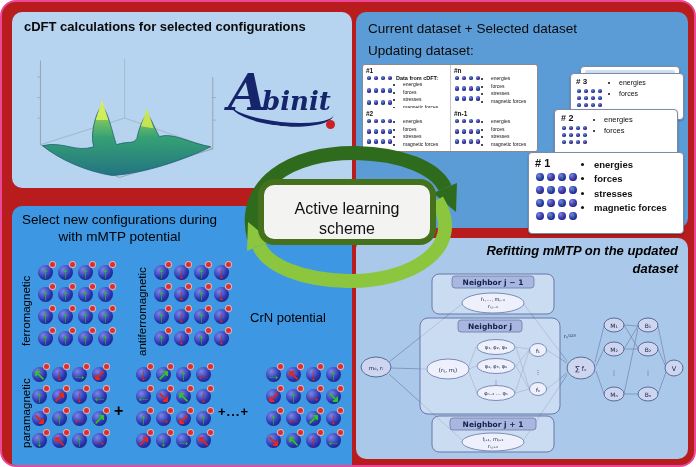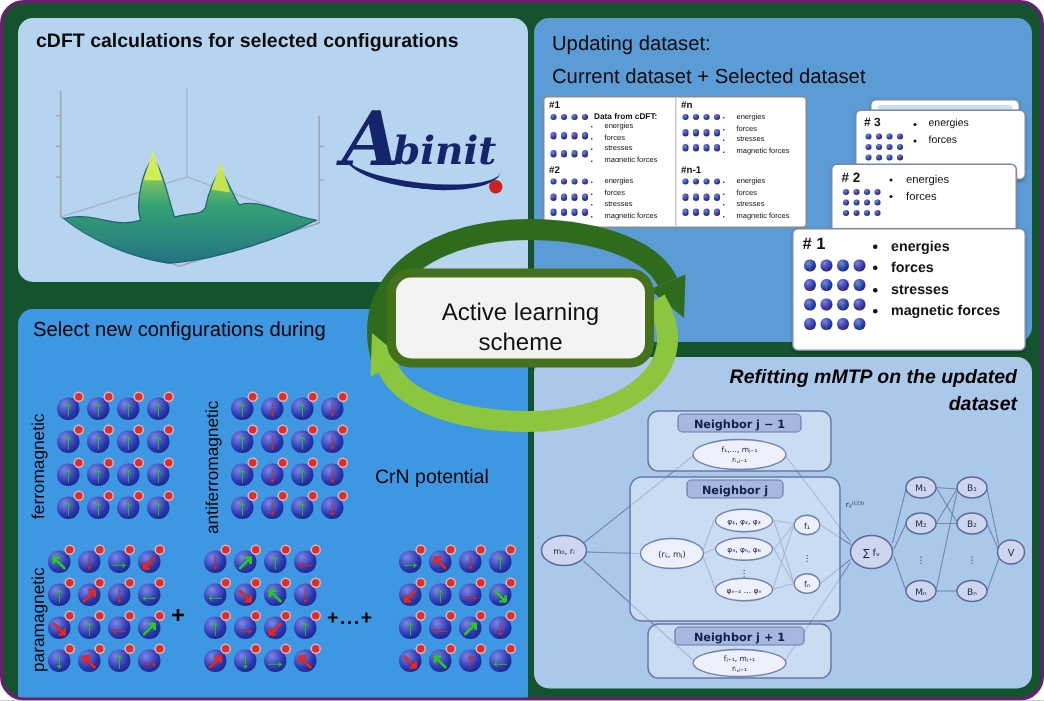--- a/index.html
+++ b/index.html
@@ -1,18 +1,18 @@
 <!DOCTYPE html>
 <html style="--tl_bg: #b6d3ef; --tr_bg: #5c9cd6; --bl_bg: #3d97e2; --br_bg: #aac8ea; --arrow_dark: #2f6b1c; --arrow_light: #8cc63e; --box_border: #46711c; --atom_blue: #2a36b0; --spin_green: #2ec42e; --spin_red: #e8281e; --abinit_navy: #16246b; --abinit_red: #cc2222;"><head>
 <meta charset="utf-8">
 <style>
   * { margin:0; padding:0; box-sizing:border-box; }
   html,body { background:#ffffff; }
   body { font-family:"Liberation Sans", sans-serif; width:696px; height:467px; }
-  .page { position:relative; width:696px; height:467px; background:#14532d; border:2px solid #701a75; border-radius:16px; overflow:hidden; }
+  .page { position:relative; width:696px; height:467px; background:#b91c1c; border:2px solid #ec4899; border-radius:16px; overflow:hidden; }
 
   .quad { position:absolute; border-radius:10px; }
   .tl { left:10px; top:10px;  width:340px; height:176px; background:var(--tl_bg); }
   .tr { left:354px; top:10px; width:332px; height:216px; background:var(--tr_bg); }
   .bl { left:10px; top:204px; width:340px; height:267px; background:var(--bl_bg);text-align:center; }
   .br { left:354px; top:236px; width:332px; height:221px; background:var(--br_bg); }
 
   .tl-title { position:absolute; left:12px; top:7px; font-size:13px; color:#0a0a0a; }
   .plot { position:absolute; left:10px; top:34px; width:200px; height:140px; }
   .abinit { position:absolute; left:216px; top:56px; width:128px; height:86px; }
@@ -120,22 +120,22 @@
     <div class="abinit">
       <span class="ab-a">A</span>
       <span class="ab-swoosh"></span>
       <span class="ab-rest">binit</span>
       <span class="ab-dot"></span>
     </div>
   </section>
 
   <section class="quad tr">
     <div class="tr-title">
+      <div>Current dataset + Selected dataset</div>
       <div>Updating dataset:</div>
-      <div>Current dataset + Selected dataset</div>
     </div>
 
     <div class="ds-panel">
       <div class="ds-entry">
         <div class="ds-id">#1</div>
         <div class="ds-row">
           <div class="spin-grid xs" style="grid-template-columns: repeat(4, max-content);">
               <span class="cell">
                 <span class="arrow ag">↑</span>
               </span>
@@ -499,20 +499,21 @@
           <li>forces</li>
           <li>stresses</li>
           <li>magnetic forces</li>
         </ul>
     </div>
   </section>
 
   <section class="quad bl">
     <div class="bl-title">
       <div>Select new configurations during</div>
+      <div>with mMTP potential</div>
     </div>
 
     <div class="rot lbl-ferro">ferromagnetic</div>
     <div class="spin-grid lg sp-ferro" style="grid-template-columns: repeat(4, max-content);">
         <span class="cell">
           <span class="arrow ag">↑</span>
         </span>
         <span class="cell">
           <span class="arrow ag">↑</span>
         </span>

